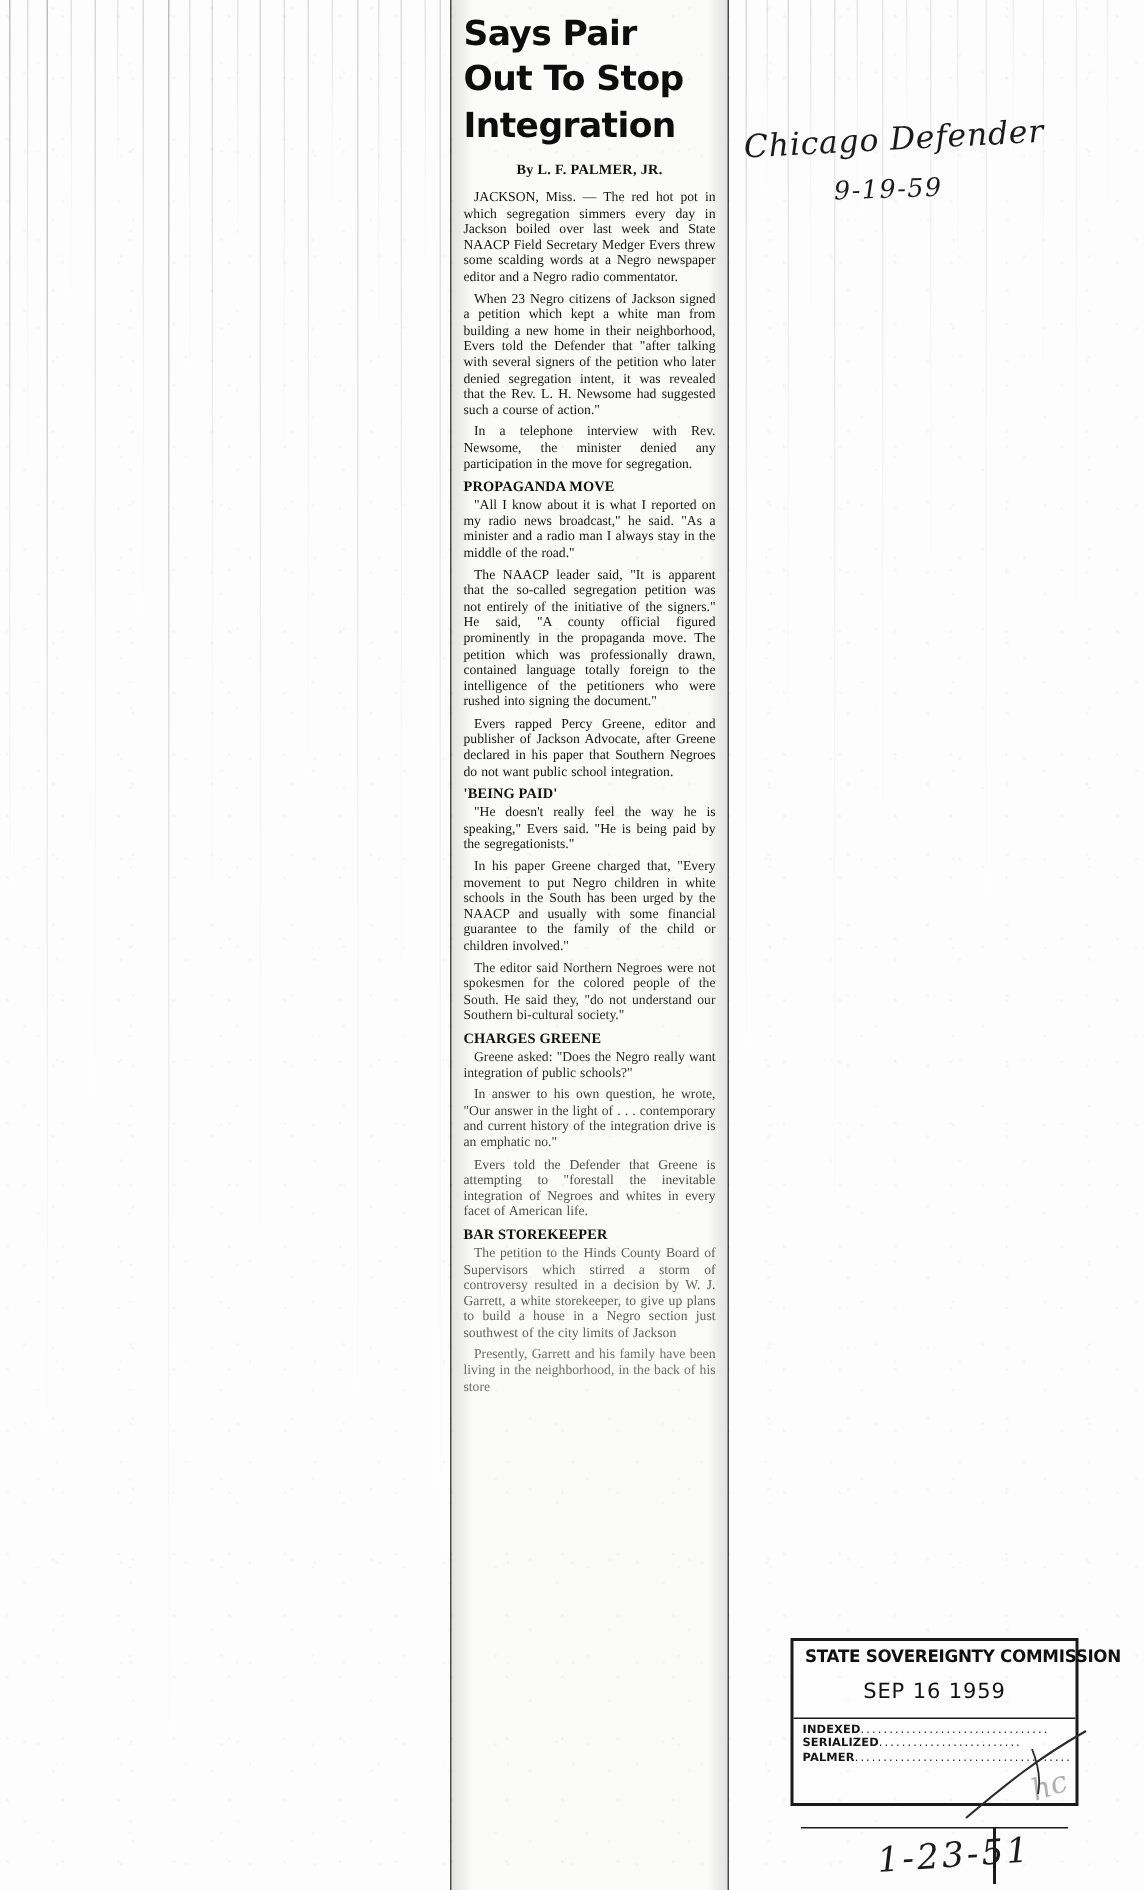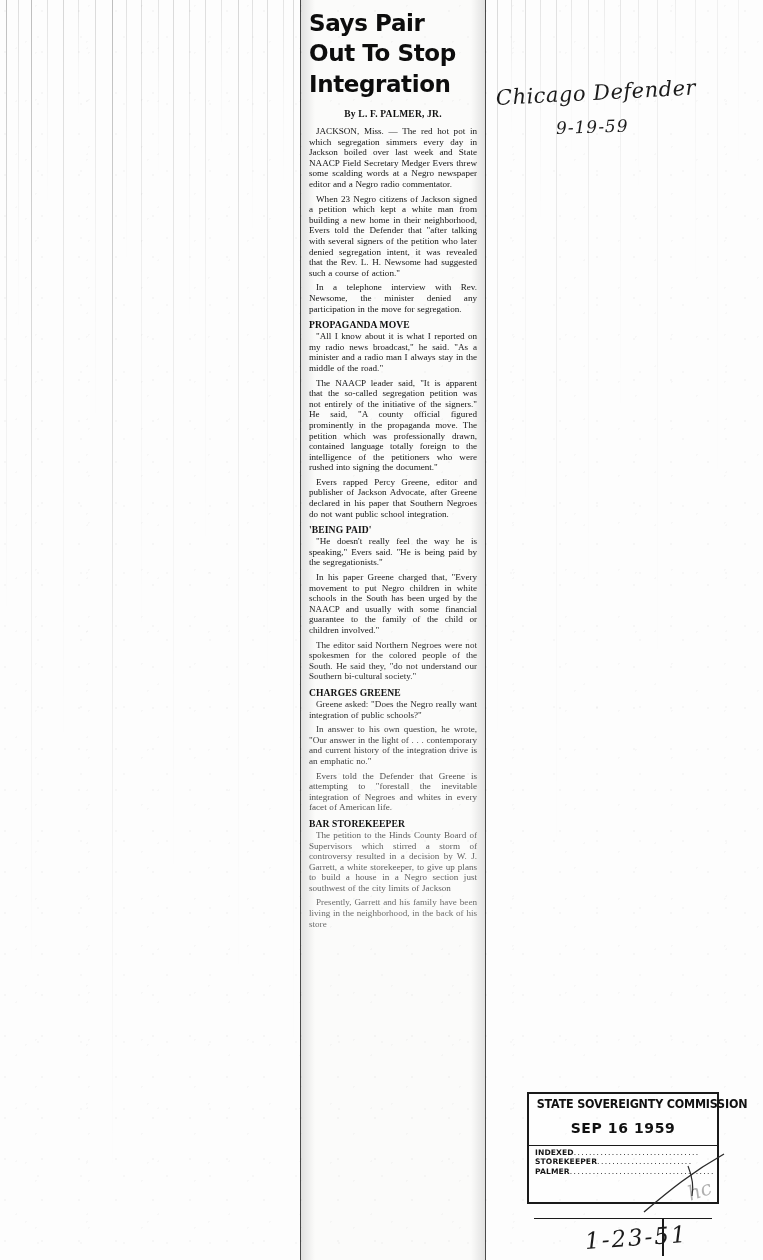--- a/index.html
+++ b/index.html
@@ -183,21 +183,21 @@
     font-weight: bold;
     font-size: 11.5px;
     letter-spacing: -0.2px;
     text-align: center;
     color: #111;
     white-space: nowrap;
     transform: scaleX(.97);
   }
   #stamp .stamp-date {
     font-family: "DejaVu Sans", sans-serif;
-    font-weight: bold;
+    font-weight: normal;
     font-size: 14px;
     letter-spacing: .6px;
     text-align: center;
     margin-top: 9px;
     color: #111;
   }
   #stamp .stamp-rule {
     border-top: 1.5px solid #1a1a1a;
     margin: 9px -5px 0 -5px;
   }
@@ -331,21 +331,21 @@
 
   <div id="stamp">
     <div class="stamp-title">STATE SOVEREIGNTY COMMISSION</div>
     <div class="stamp-date">SEP 16 1959</div>
     <div class="stamp-rule"></div>
     <div class="stamp-fields">
       <div class="field">
         <span>INDEXED</span><span class="dots">.................................</span>
       </div>
       <div class="field">
-        <span>STOREKEEPER</span><span class="dots">.........................</span>
+        <span>SERIALIZED</span><span class="dots">.........................</span>
       </div>
       <div class="field">
         <span>PALMER</span><span class="dots">......................................</span>
       </div>
       <div class="stamp-bottom-rule"></div>
       <div class="stamp-box-divider"></div>
     </div>
   </div>
 
   <svg class="pen-mark" style="left:640px;top:1150px;width:90px;height:70px;" viewBox="0 0 90 70">

